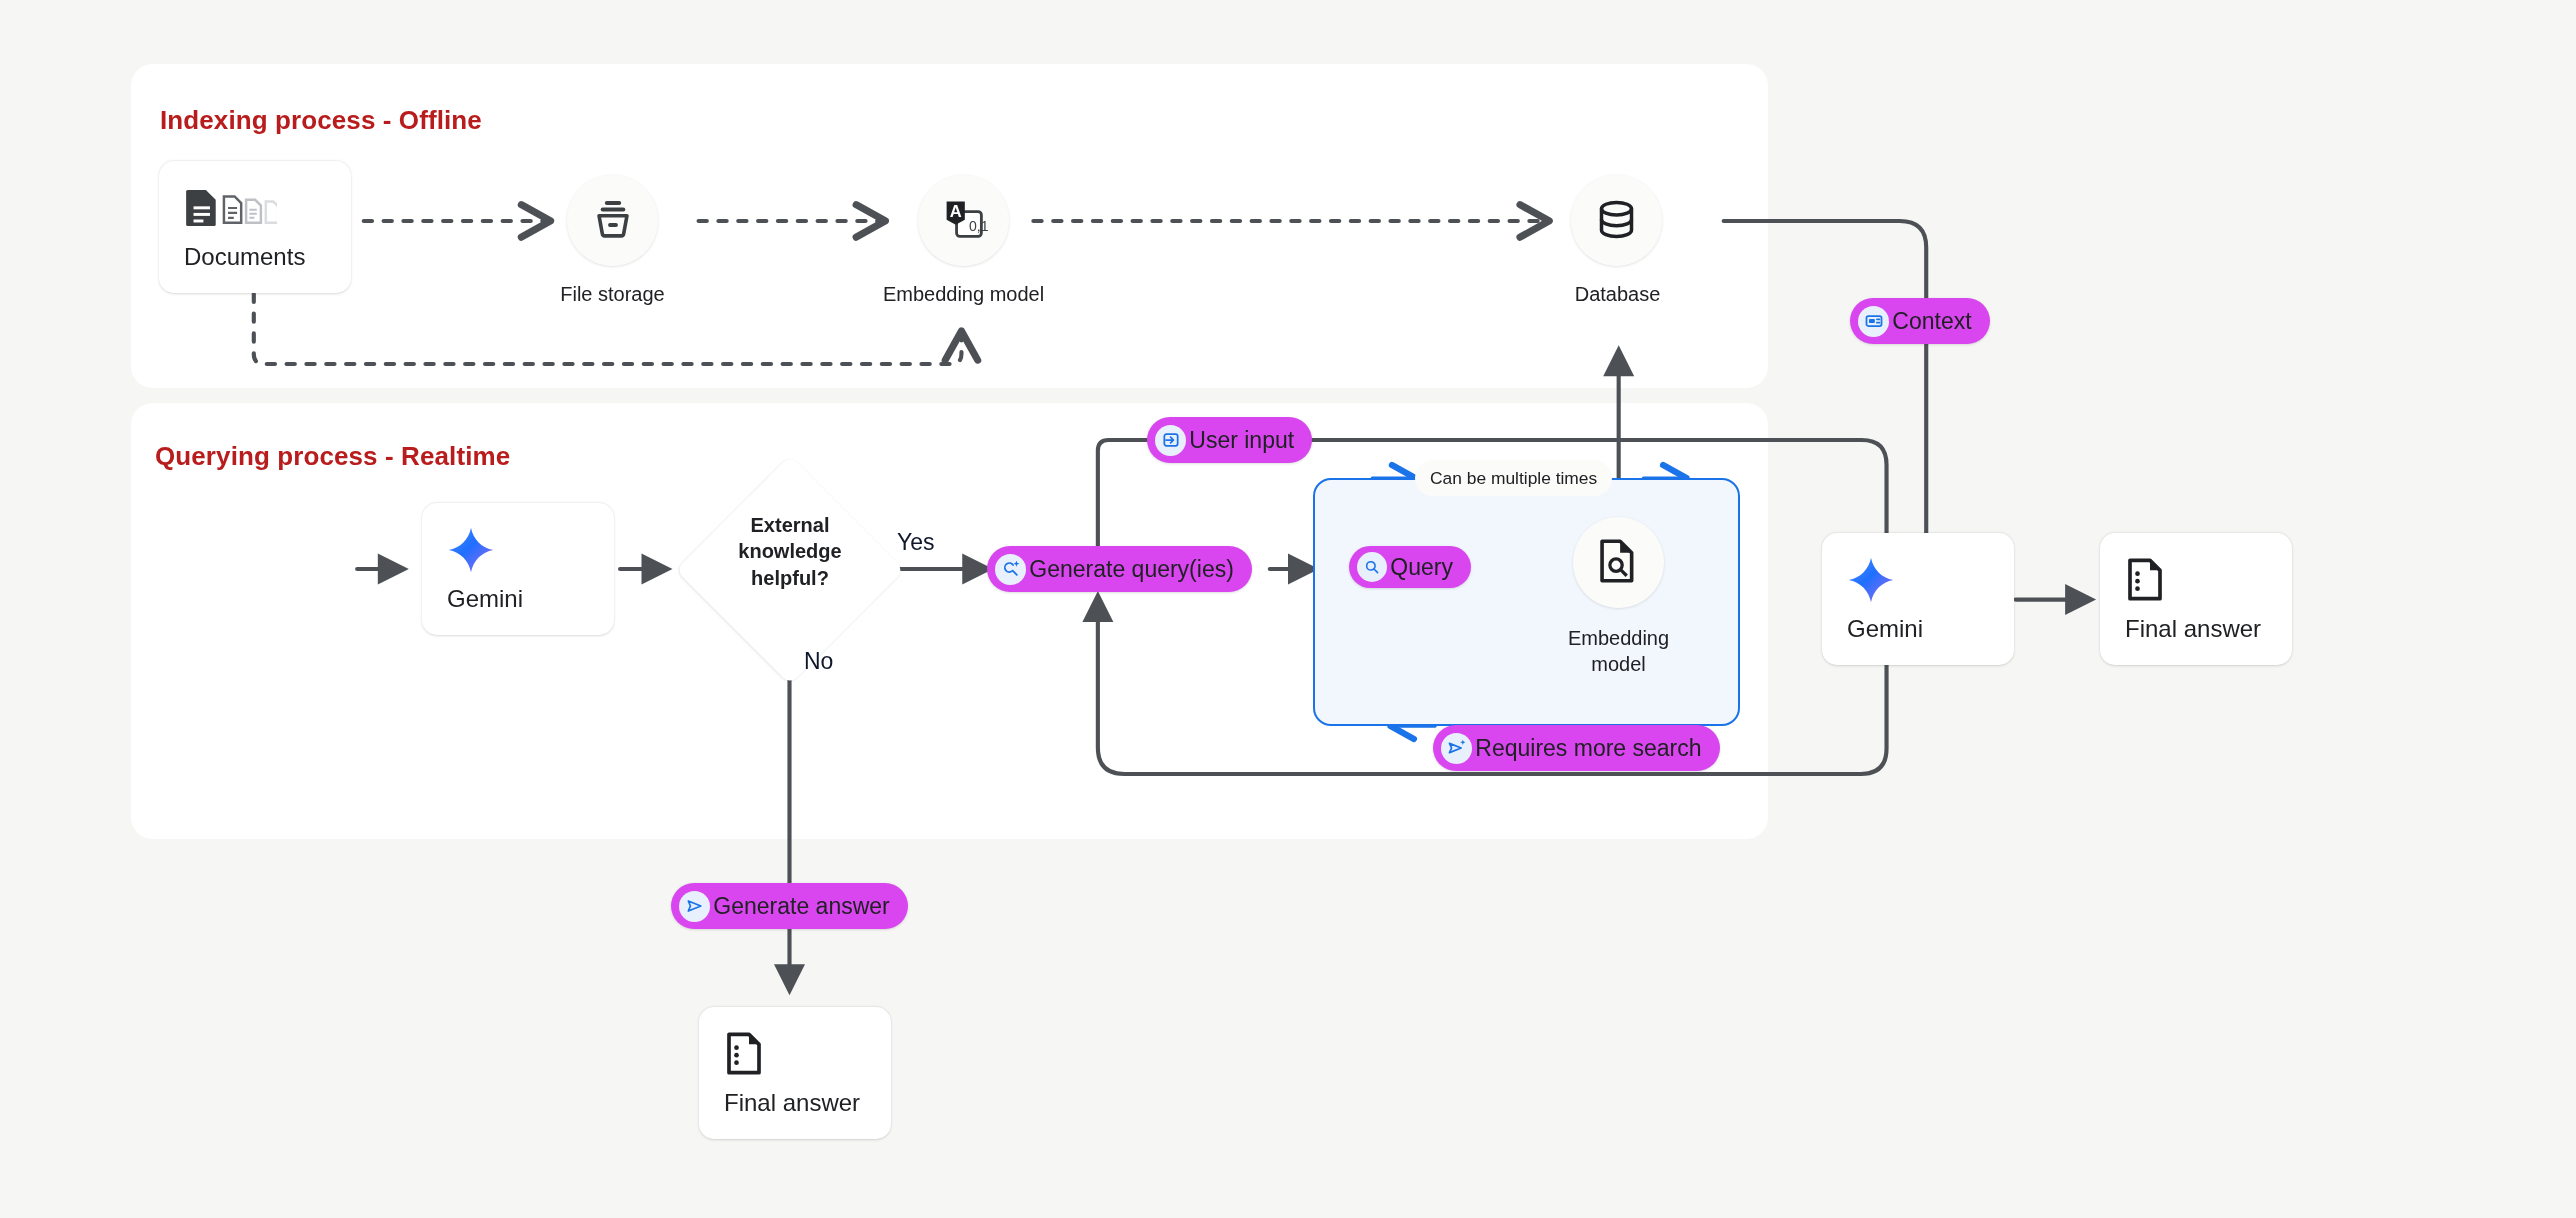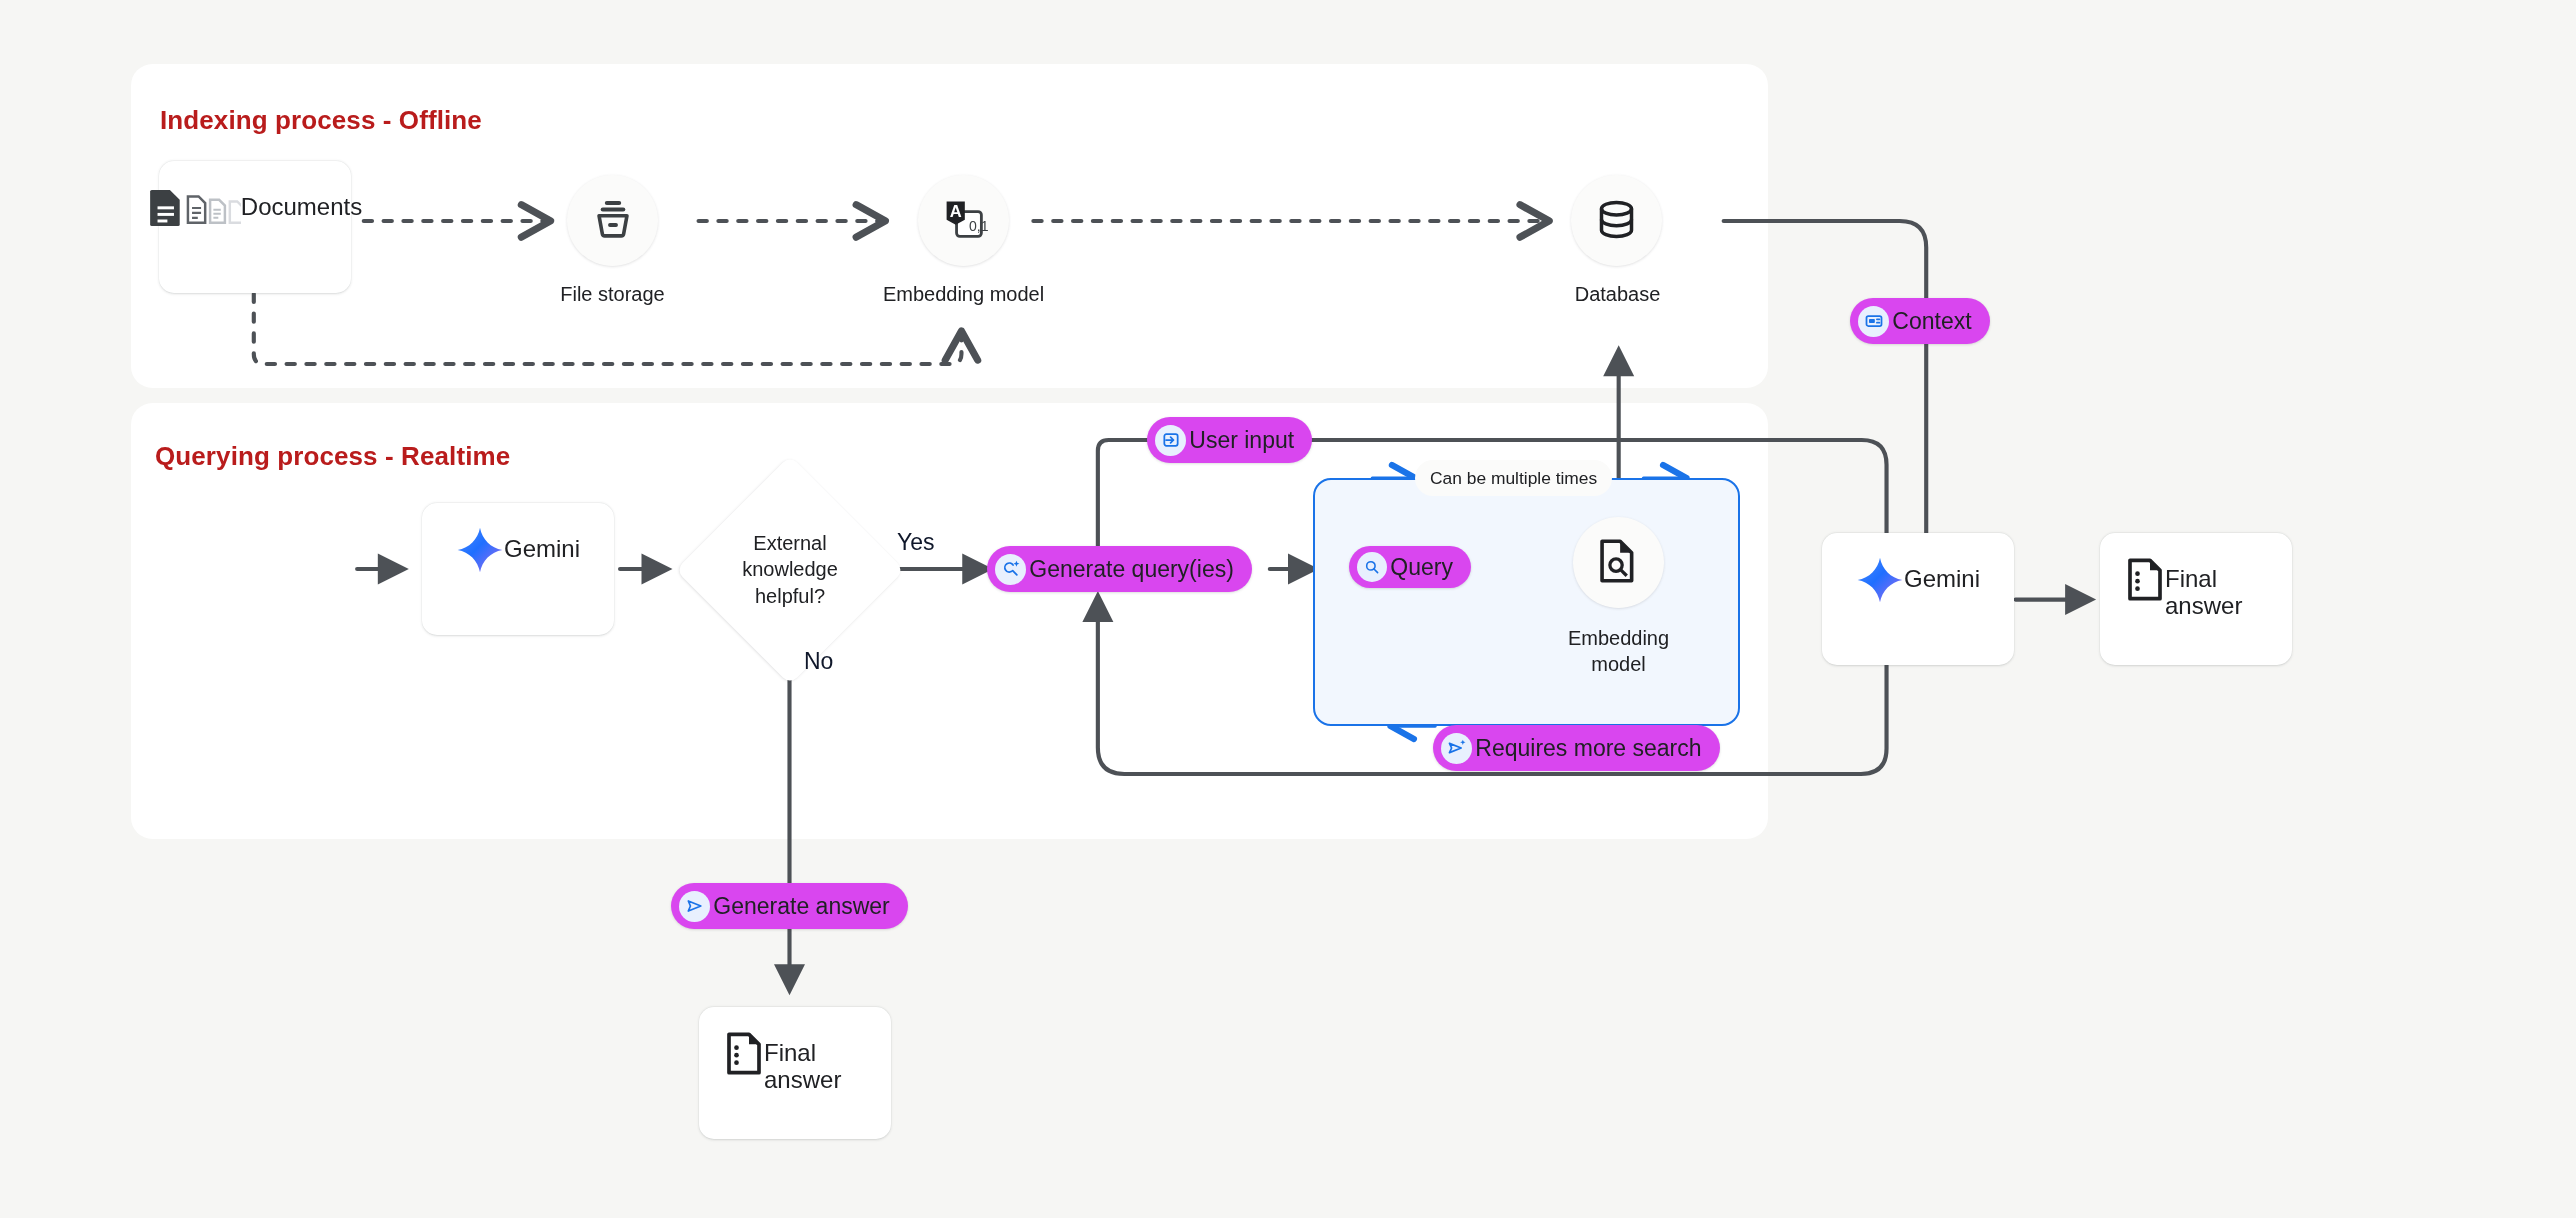--- a/index.html
+++ b/index.html
@@ -18,21 +18,21 @@
   }
   .panel-title{
     position:absolute;font-size:26px;font-weight:700;color:#b91c1c;
     letter-spacing:0.1px;white-space:nowrap;
   }
 
   
   .card{
     position:absolute;background:#fff;border-radius:15px;
     box-shadow:0 0.8px 2.5px rgba(60,64,67,.18),0 0 0 0.4px rgba(60,64,67,.04);
-    display:flex;align-items:flex-start;
+    display:flex;flex-direction:column;align-items:flex-start;
     justify-content:center;box-sizing:border-box;padding:21.5px 25px;
   }
   .card .ic{height:50px;display:flex;align-items:center;}
   .card .lbl{font-size:24px;color:#202124;margin-top:11.6px;line-height:1.12;}
 
   
   .circ{
     position:absolute;width:91px;height:91px;border-radius:50%;
     background:#fbfbfa;box-shadow:0 0.8px 2.5px rgba(60,64,67,.16);
     display:flex;align-items:center;justify-content:center;
@@ -216,21 +216,21 @@
   <div class="card" style="left:422px;top:503px;width:192px;height:132px;">
     <div class="ic">
       <svg width="48" height="48" viewBox="0 0 58 58">
         <path d="M29,2 C31.5,16 42,26.5 56,29 C42,31.5 31.5,42 29,56 C26.5,42 16,31.5 2,29 C16,26.5 26.5,16 29,2 z" fill="url(#gemgrad)"></path>
       </svg>
     </div>
     <div class="lbl">Gemini</div>
   </div>
 
   <div class="diamond" style="left:709px;top:489px;width:162px;height:162px;"></div>
-  <div class="diamond-txt" style="left:719px;top:519px;width:142px;height:101px;">External knowledge helpful?</div>
+  <div class="diamond-txt" style="left:719px;top:501px;width:142px;height:101px;font-weight:bold;">External knowledge helpful?</div>
   <div class="edgelabel" style="left:897px;top:529px;">Yes</div>
   <div class="edgelabel" style="left:804px;top:648px;">No</div>
 
   <div class="pill" style="left:987px;top:546px;">
     <span class="badge">
       <svg width="20" height="20" viewBox="0 0 24 24">
         <g fill="none" stroke="#1a73e8" stroke-width="2.1" stroke-linecap="round">
           <path d="M14.5,7.2 a5.4,5.4 0 1 0 -1.6,7.6"></path>
           <path d="M14,14 L19,19"></path>
         </g>

